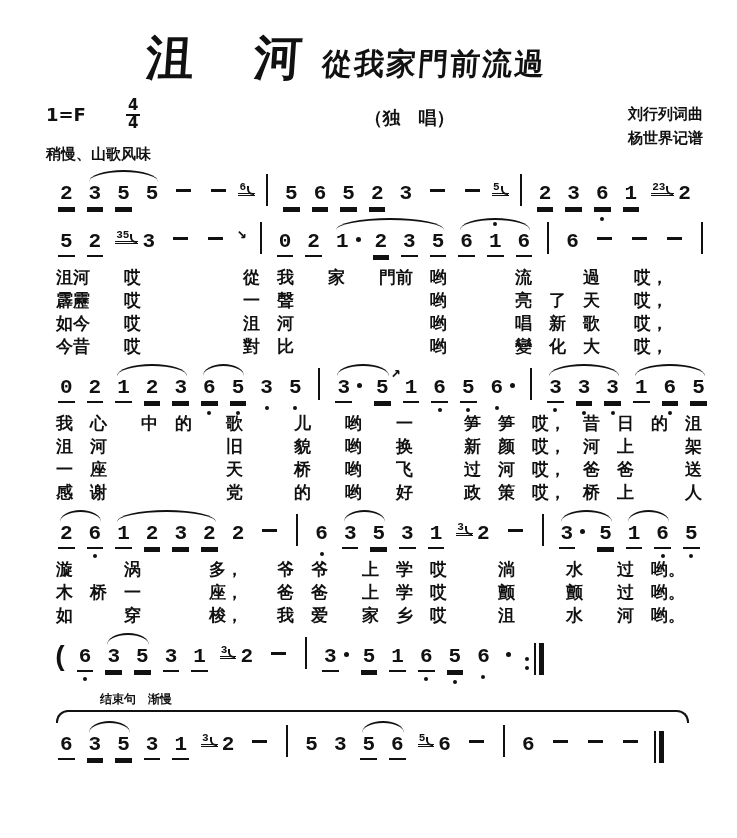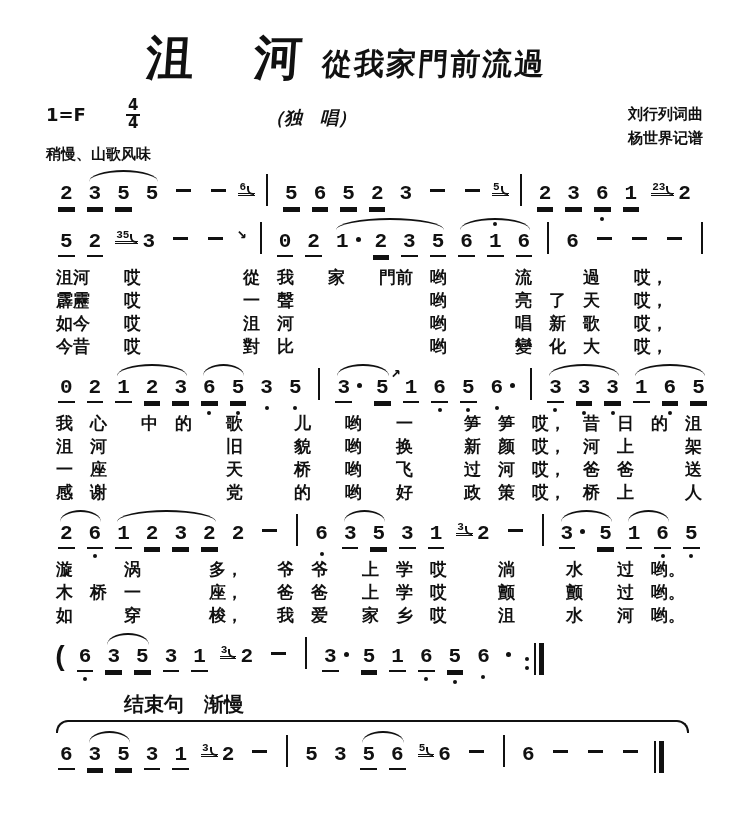--- a/index.html
+++ b/index.html
@@ -13,21 +13,21 @@
                 transform:skewX(-4deg); }
   .title-sub  { font-size:30px; font-weight:900; letter-spacing:2px;
                 padding-bottom:5px; margin-left:14px; transform:skewX(-4deg); }
   .meta-row { display:flex; margin-top:8px; }
   .keysig-block { width:220px; }
   .keysig { font-size:18px; font-weight:bold; font-family:"DejaVu Sans",sans-serif; display:flex; align-items:center;gap:32px; }
   .ts { display:inline-flex; flex-direction:column; align-items:center;
         font-size:15px; font-weight:bold; margin-left:8px; line-height:1.05; }
   .ts .tsn { border-bottom:2px solid #111; padding:0 2px; }
   .tempo { font-size:15px; font-weight:bold; margin-top:13px; }
-  .perf { flex:1; font-size:18px; font-weight:bold; padding-top:8px;font-style:italic; }
+  .perf { flex:1; text-align:center; font-size:18px; font-weight:bold; padding-top:8px; }
   .credits { width:150px; font-size:15px; font-weight:bold; line-height:1.6;
              text-align:right; padding-top:4px; }
 
   
   .mline { white-space:nowrap; font-family:Liberation Mono, monospace;
            font-weight:bold; font-size:21px; margin:10px 0 4px 6px; height:38px; }
   .note { position:relative; display:inline-block; margin:0 6px; }
   .nt { position:relative; display:inline-block; padding:0 2px 2px; }
   .u1 .nt { border-bottom:2px solid #111; }
   .u2 .nt { border-bottom:2px solid #111; box-shadow:0 3px 0 #111; }
@@ -61,21 +61,21 @@
   .grp { position:relative; display:inline-block; }
   .grp.arc::before { content:""; position:absolute; top:-12px; left:8px; right:8px;
                      height:10px; border-top:2px solid #111;
                      border-radius:50% 50% 0 0 / 100% 100% 0 0; }
 
   
   .lyrics { margin:6px 0 0 10px; }
   .lyr { font-size:17px; line-height:23px; font-weight:bold; white-space:nowrap; }
 
   
-  .ending-label { font-size:20px; font-weight:bold; margin:16px 0 2px 78px; }
+  .ending-label { font-size:12px; font-weight:bold; margin:16px 0 2px 54px; }
   .phrase-line { height:13px; border:2px solid #111; border-bottom:none;
                  border-radius:12px 12px 0 0; margin:0 14px 0 10px; }
   .ending .mline { margin-top:2px; }
 </style>
 </head>
 <body>
 
 <div class="page">
 
   <div class="titlebar">

